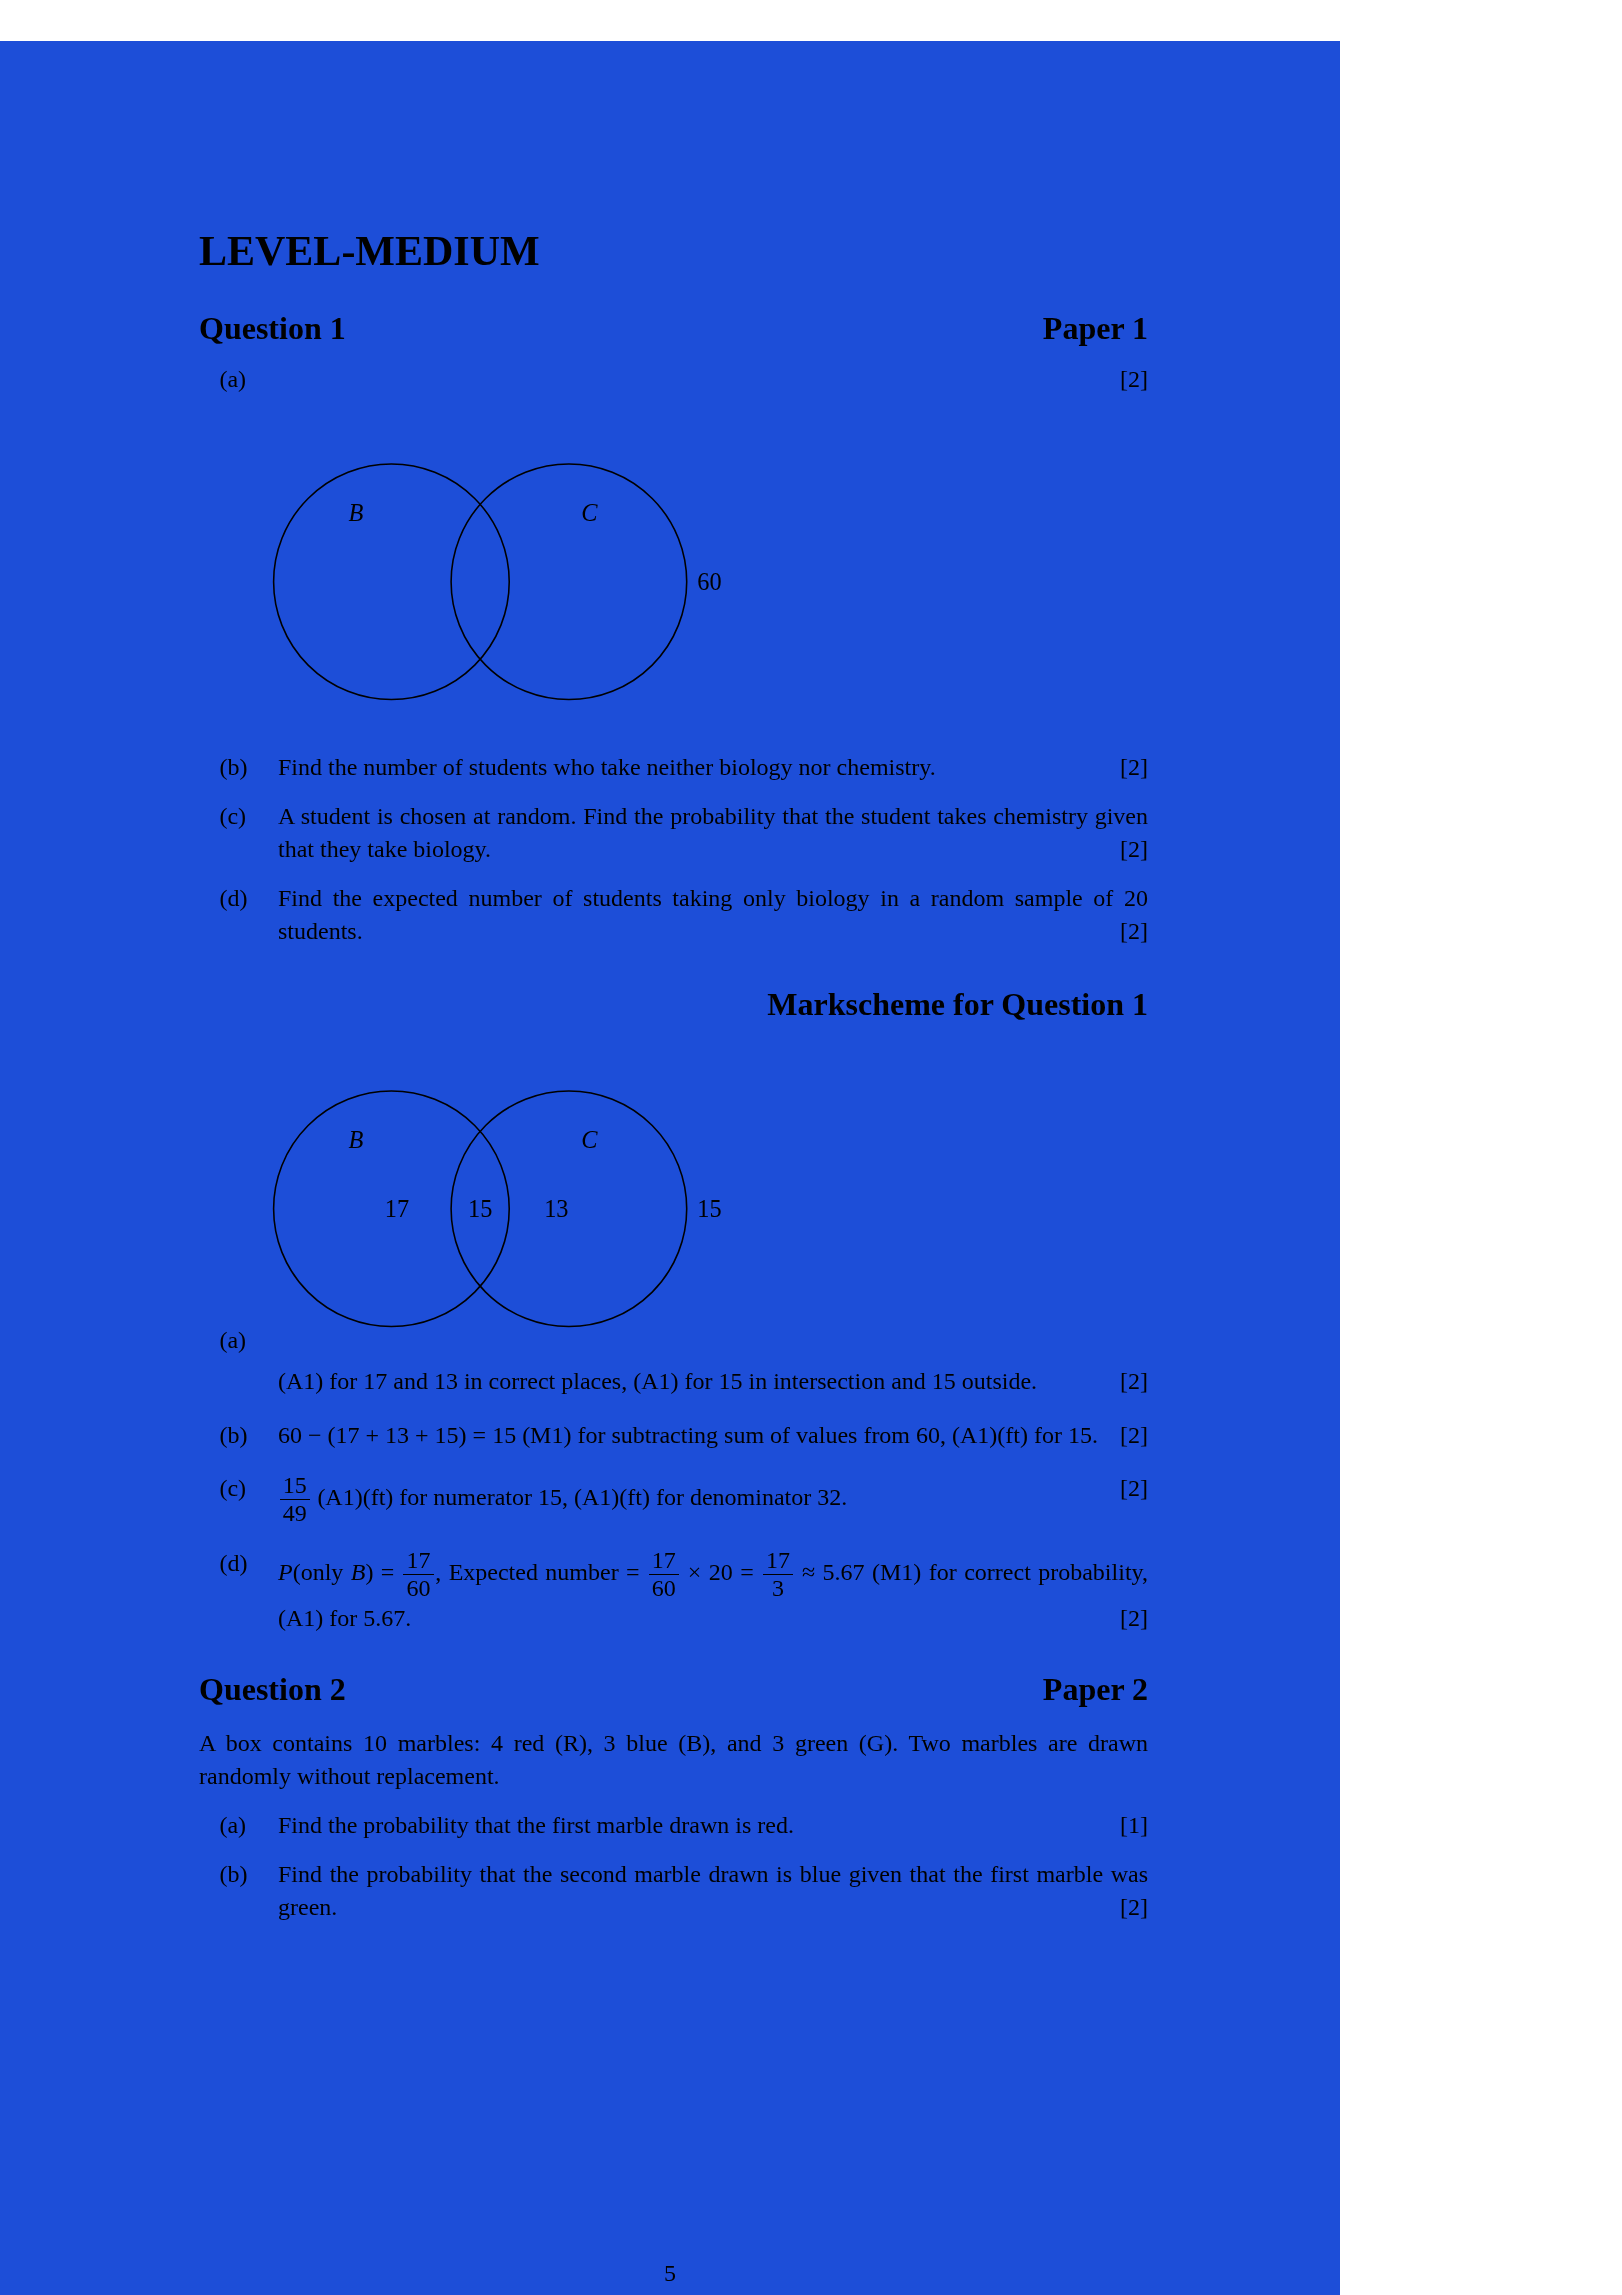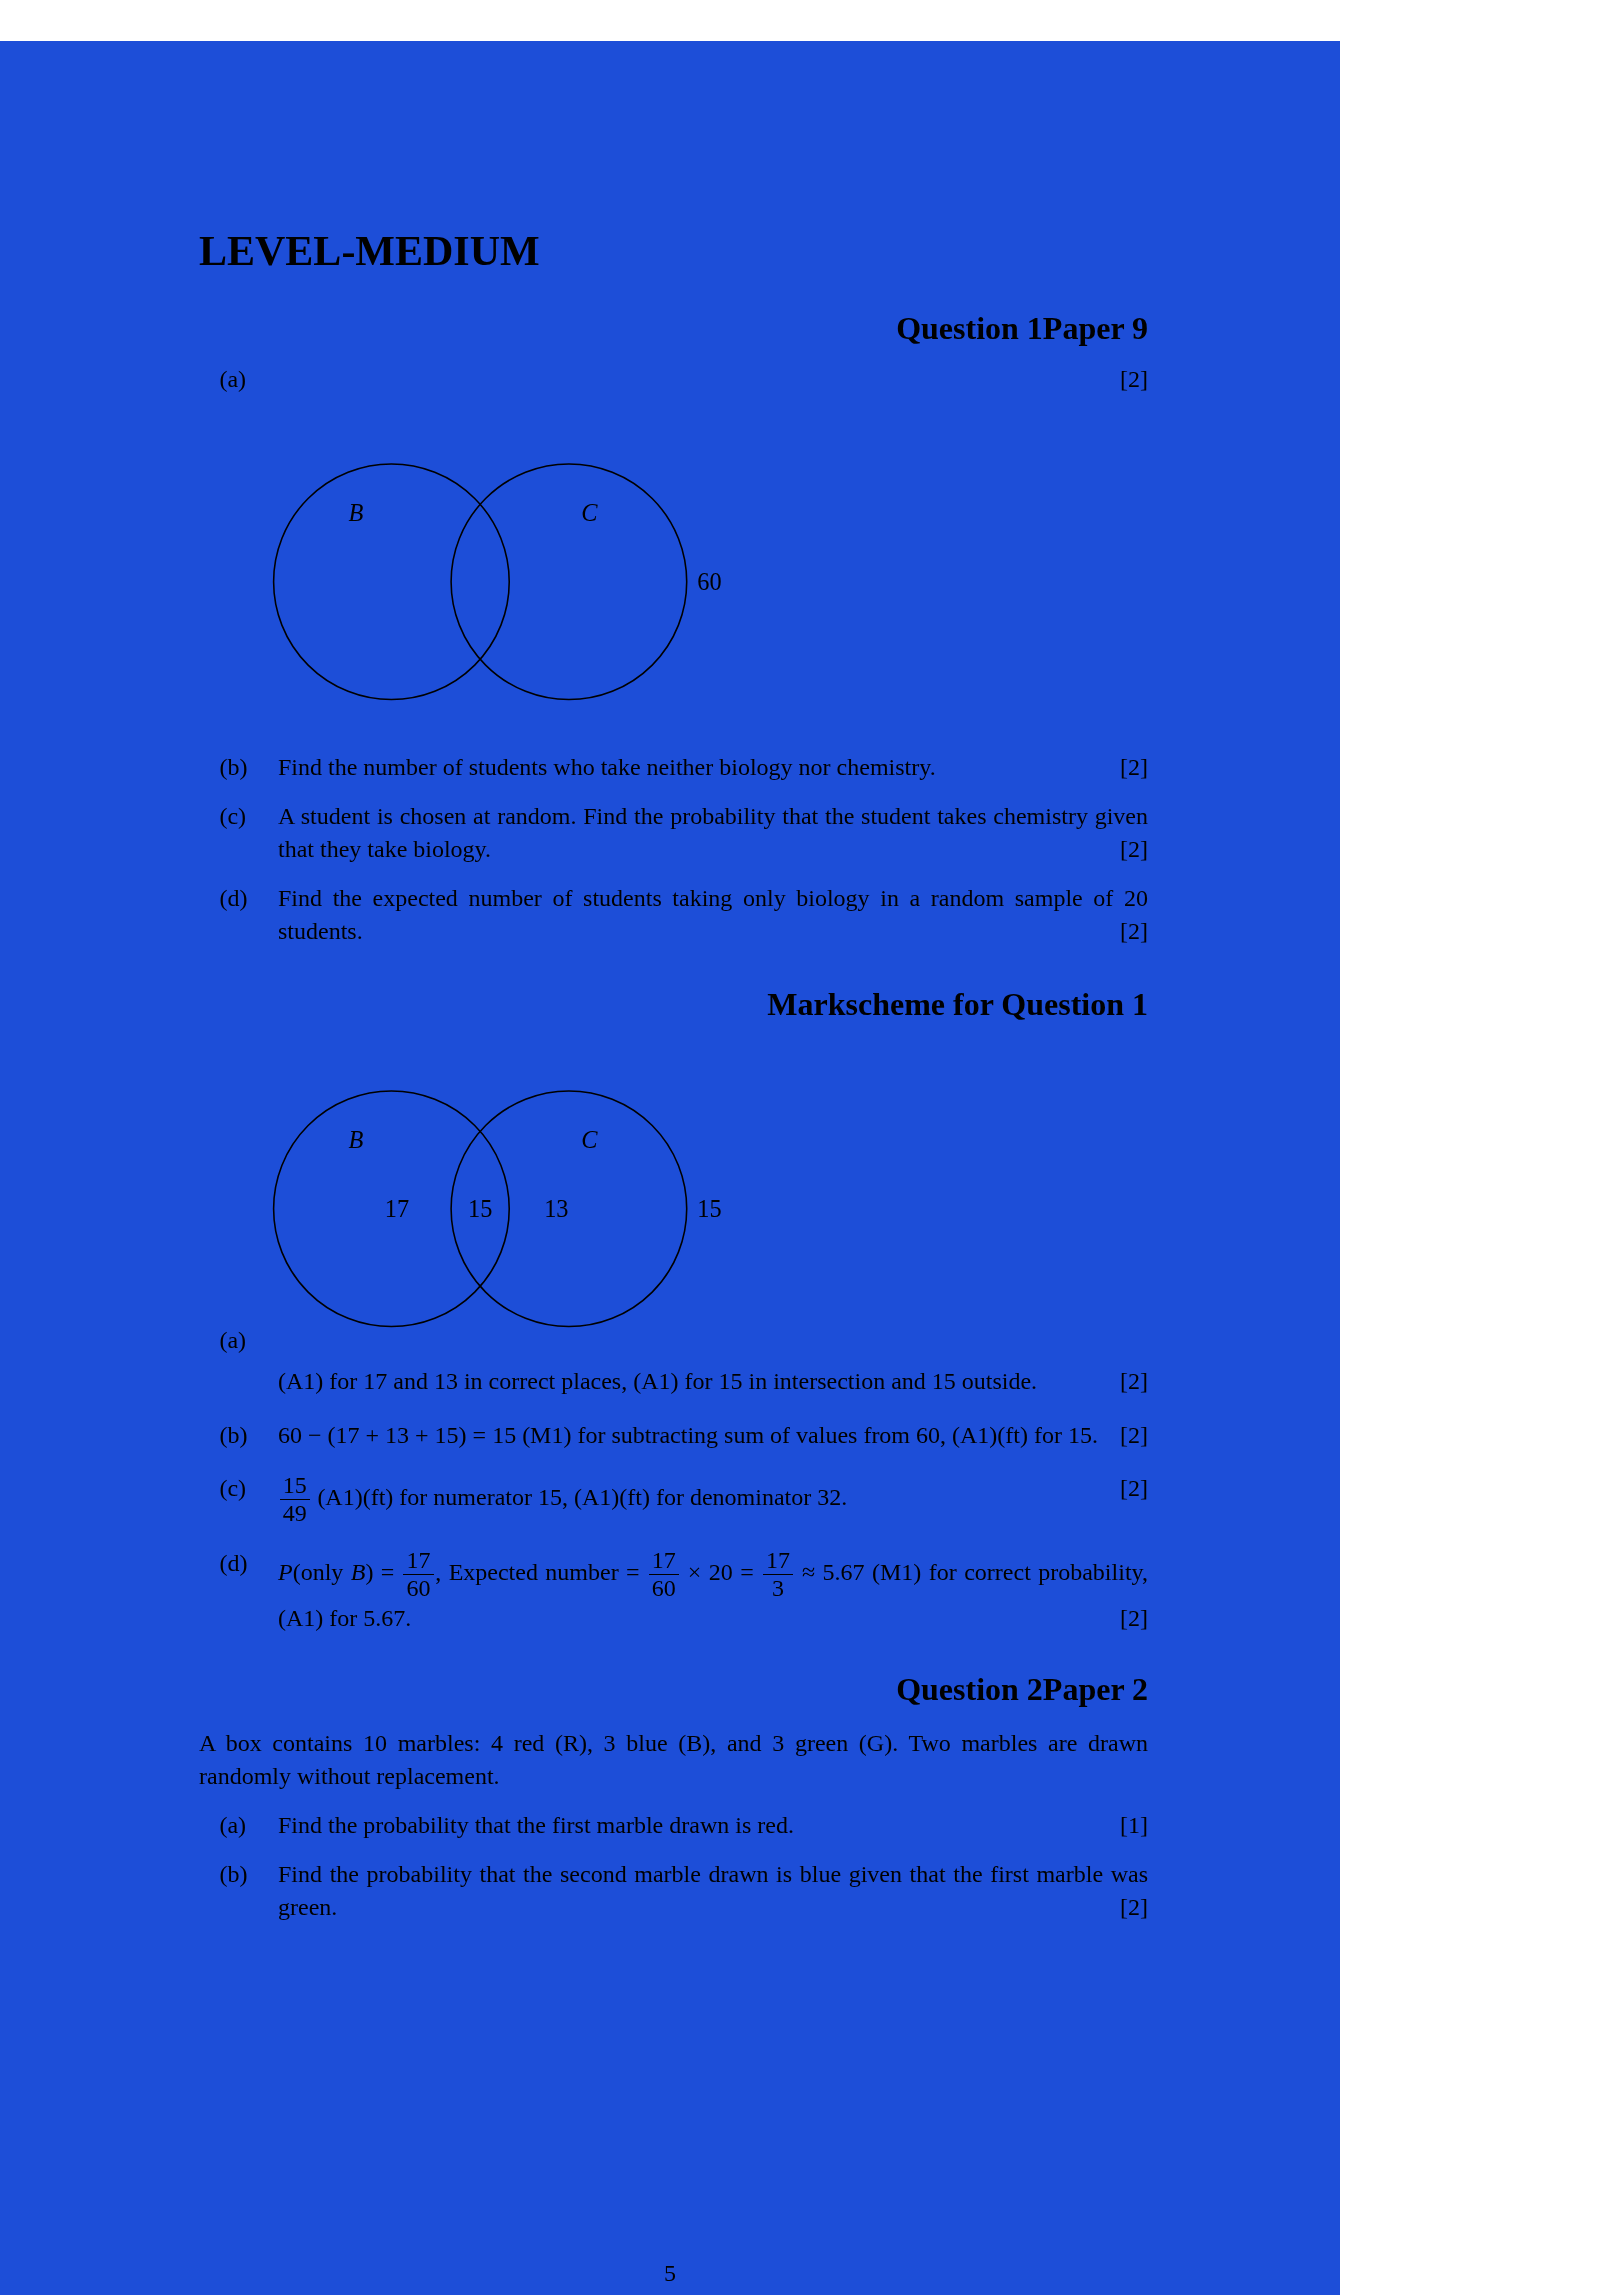--- a/index.html
+++ b/index.html
@@ -17,21 +17,21 @@
     margin-top: 41px;
   }
   .doc-title {
     font-size: 42px;
     font-weight: bold;
     margin: 0;
     line-height: 1.1;
   }
   .q-heading {
     display: flex;
-    justify-content: flex-end;
+    justify-content: space-between;
     align-items: baseline;
     margin-top: 36px;
   }
   .q-heading .qh {
     font-size: 32px;
     font-weight: bold;
     margin: 0;
     line-height: 1.15;
   }
   .intro { margin: 19px 0 0 0; text-align: justify; }
@@ -77,21 +77,21 @@
 </style>
 </head>
 <body>
 
 <div class="page">
 
   <h1 class="doc-title">LEVEL-MEDIUM</h1>
 
   <div class="q-heading">
     <div class="qh">Question 1</div>
-    <div class="qh">Paper 9</div>
+    <div class="qh">Paper 1</div>
   </div>
 
 
   <div class="part">
     <span class="part-label">(a)</span>
     <p class="part-body"> <span class="marks">[2]</span></p>
   </div>
 
   <svg class="venn" width="644" height="330" viewBox="0 0 820 420" style="font-size:31px">
     <circle class="vc" cx="245" cy="225" r="150"></circle>

